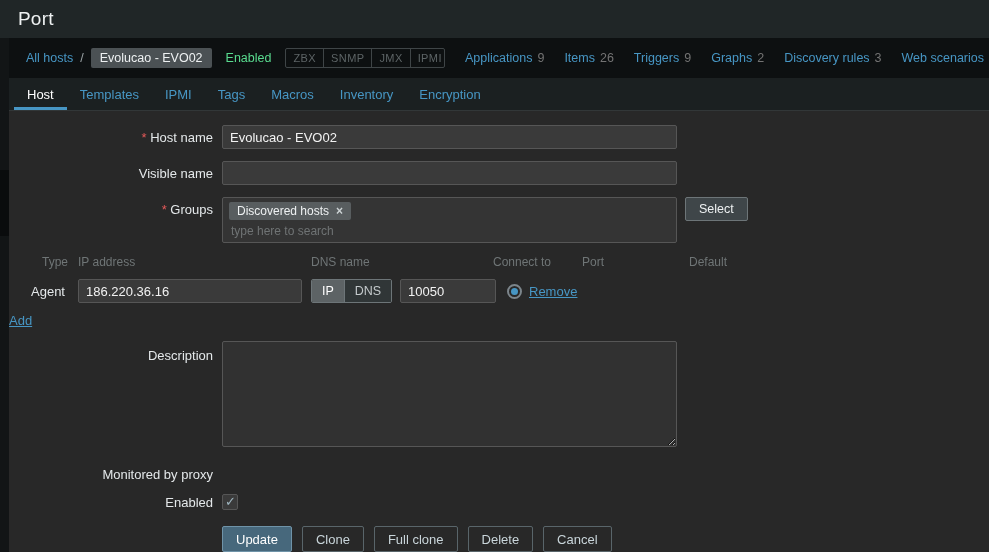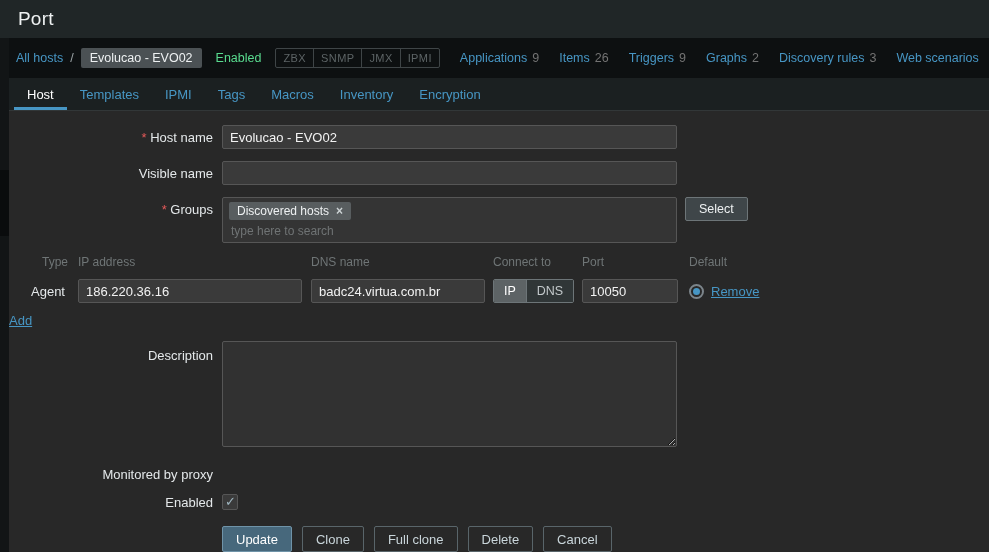--- a/index.html
+++ b/index.html
@@ -8,21 +8,21 @@
 
   
   .left-strip { position:absolute; left:0; top:38px; bottom:0; width:9px; background:#121516; z-index:5; }
   .left-strip .notch { position:absolute; top:132px; left:0; width:9px; height:66px; background:#0a0c0d; }
 
   
   .title-bar { height:38px; background:#202627; display:flex; align-items:center; padding-left:18px; }
   .title-bar h1 { font-size:19px; font-weight:500; color:#eef1f2; letter-spacing:0.2px; }
 
   
-  .crumb-bar { height:40px; background:#0d1011; display:flex; align-items:center; padding-left:16px; font-size:12.5px; white-space:nowrap; }
+  .crumb-bar { height:40px; background:#0d1011; display:flex; align-items:center; padding-left:26px; font-size:12.5px; white-space:nowrap; }
   .crumb-bar a { color:#4796c4; text-decoration:none; cursor:pointer; }
   .crumb-sep { color:#9aa2a5; margin:0 7px; }
   .host-chip { background:#4b5154; color:#eef1f2; padding:3px 9px; border-radius:2px; }
   .status-enabled { color:#59db8f; margin-left:14px; }
   .agent-badges { display:inline-flex; border:1px solid #3f4547; border-radius:2px; margin-left:14px; overflow:hidden; }
   .agent-badges .badge { color:#5d6466; font-size:11px; padding:3px 7px; letter-spacing:0.4px; }
   .agent-badges .badge + .badge { border-left:1px solid #3f4547; }
   .bc-link { margin-left:20px; display:inline-flex; align-items:baseline; gap:5px; }
   .bc-link .cnt { color:#737373; }
 
@@ -186,21 +186,20 @@
           <span class="c-type">Type</span>
           <span class="c-ip">IP address</span>
           <span class="c-dns">DNS name</span>
           <span class="c-conn">Connect to</span>
           <span class="c-port">Port</span>
           <span class="c-def">Default</span>
         </div>
         <div class="iface-row">
           <span class="type-cell">Agent</span>
           <span class="ip-cell"><input class="text-input" value="186.220.36.16" style=""></span>
-          <span class="dns-cell"><input class="text-input" value="badc24.virtua.com.br" style=""></span>
           <span class="conn-cell">
             <span class="segmented">
               <span class="seg active">IP</span>
               <span class="seg">DNS</span>
             </span>
           </span>
           <span class="port-cell"><input class="text-input" value="10050" style=""></span>
           <span class="def-cell">
             <input type="radio" class="radio" checked="checked" style="">
             <a class="form-link">Remove</a>

